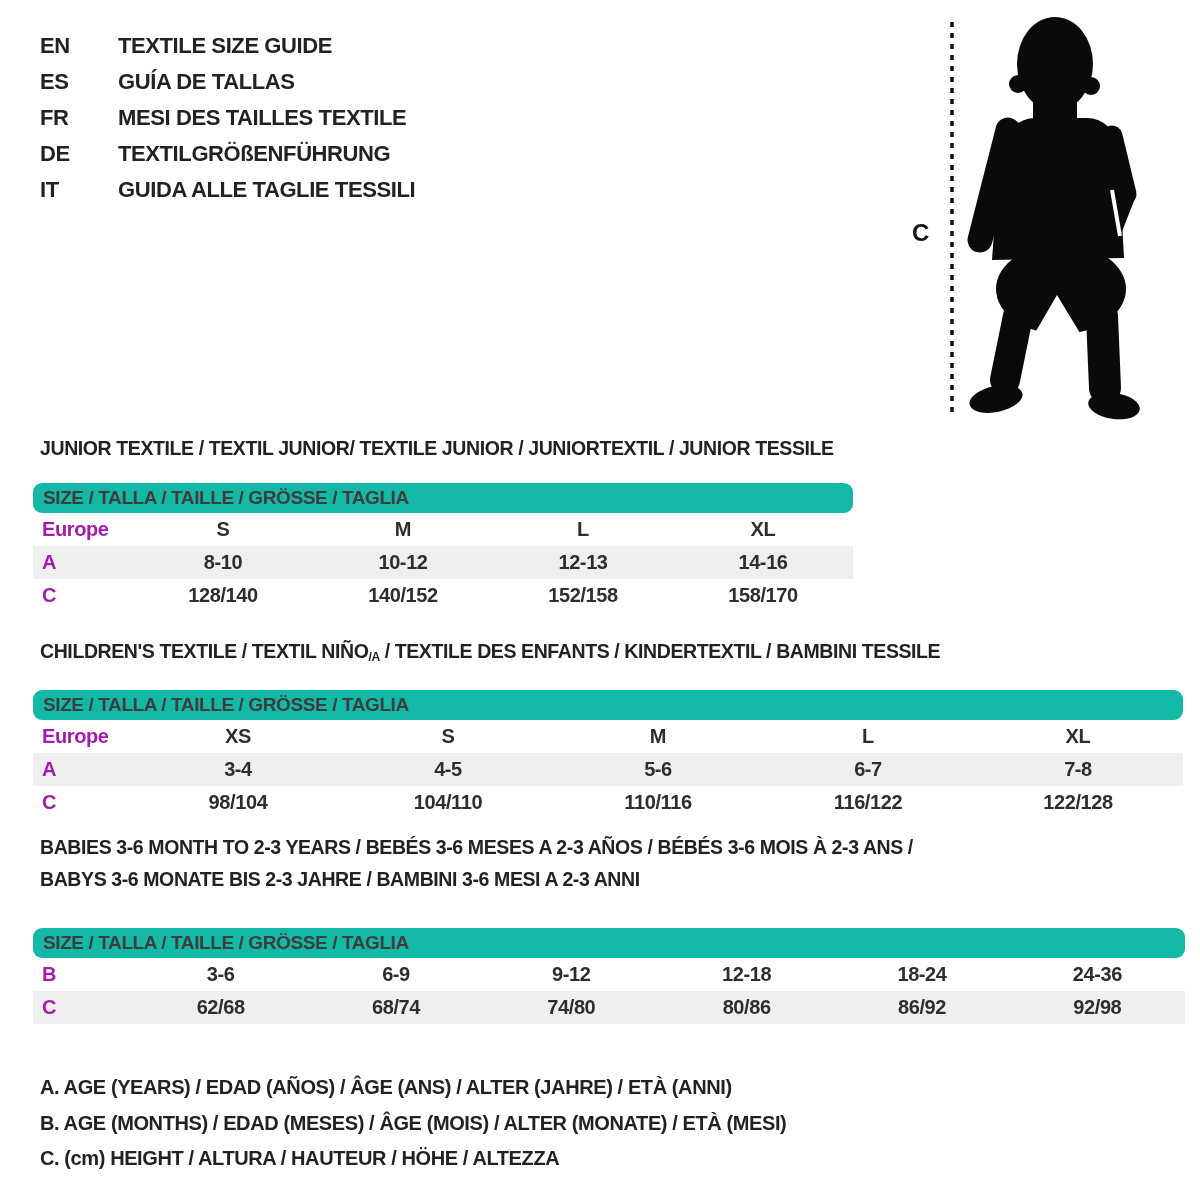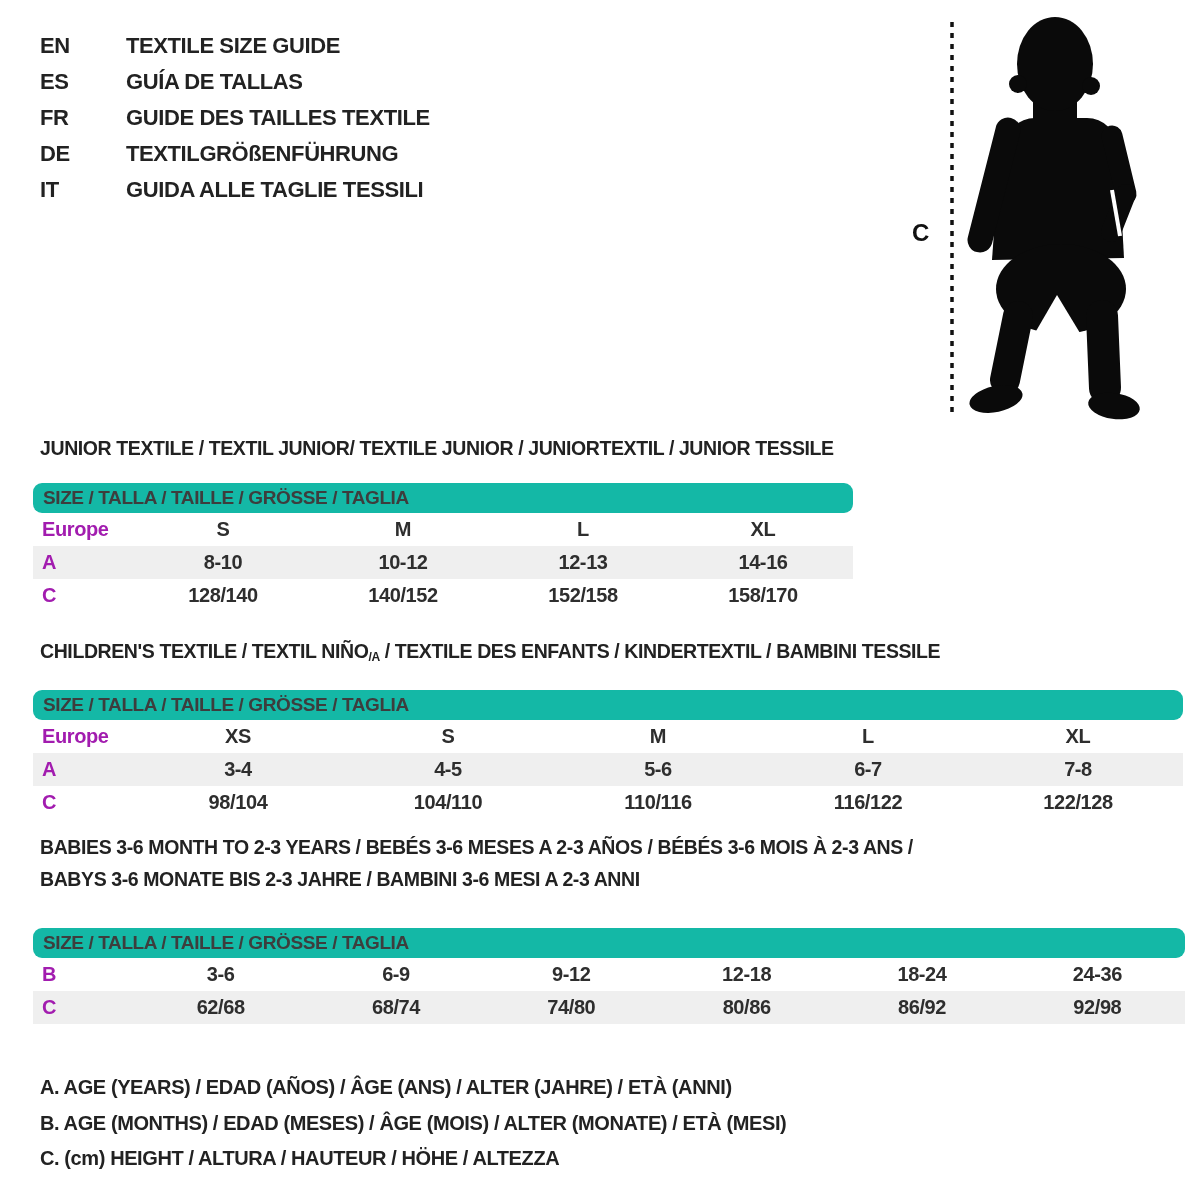--- a/index.html
+++ b/index.html
@@ -3,21 +3,21 @@
 <meta charset="utf-8">
 <style>
   html,body { margin:0; padding:0; background:#ffffff; }
   .page {
     position:relative; width:1200px; height:1200px; background:#ffffff;
     font-family:"Liberation Sans", sans-serif; color:#2b2b2b;
     letter-spacing:-0.4px; overflow:hidden;
   }
   
   .lang-header { position:absolute; left:40px; top:28px; }
-  .lang-row { display:grid; grid-template-columns:78px auto; height:36px; align-items:center;gap:8px; }
+  .lang-row { display:grid; grid-template-columns:78px auto; height:36px; align-items:center; }
   .lang-code, .lang-label { font-size:22px; font-weight:700; color:#222; white-space:nowrap; }
   
   .figure-wrap { position:absolute; left:890px; top:8px; width:270px; height:430px; }
   
   .section-title { position:absolute; left:40px; font-size:19.5px; font-weight:700; color:#222; white-space:nowrap; }
   .title-junior { top:437px; }
   .title-children { top:640px; }
   .title-babies { top:831px; line-height:32px; }
   .sub-script { font-size:0.62em; position:relative; top:0.28em; }
   
@@ -49,21 +49,21 @@
     <div class="lang-row">
       <span class="lang-code">EN</span>
       <span class="lang-label">TEXTILE SIZE GUIDE</span>
     </div>
     <div class="lang-row">
       <span class="lang-code">ES</span>
       <span class="lang-label">GUÍA DE TALLAS</span>
     </div>
     <div class="lang-row">
       <span class="lang-code">FR</span>
-      <span class="lang-label">GUIDE DES TAILLES TEXTILE</span>
+      <span class="lang-label">MESI DES TAILLES TEXTILE</span>
     </div>
     <div class="lang-row">
       <span class="lang-code">DE</span>
       <span class="lang-label">TEXTILGRÖßENFÜHRUNG</span>
     </div>
     <div class="lang-row">
       <span class="lang-code">IT</span>
       <span class="lang-label">GUIDA ALLE TAGLIE TESSILI</span>
     </div>
   </div>

